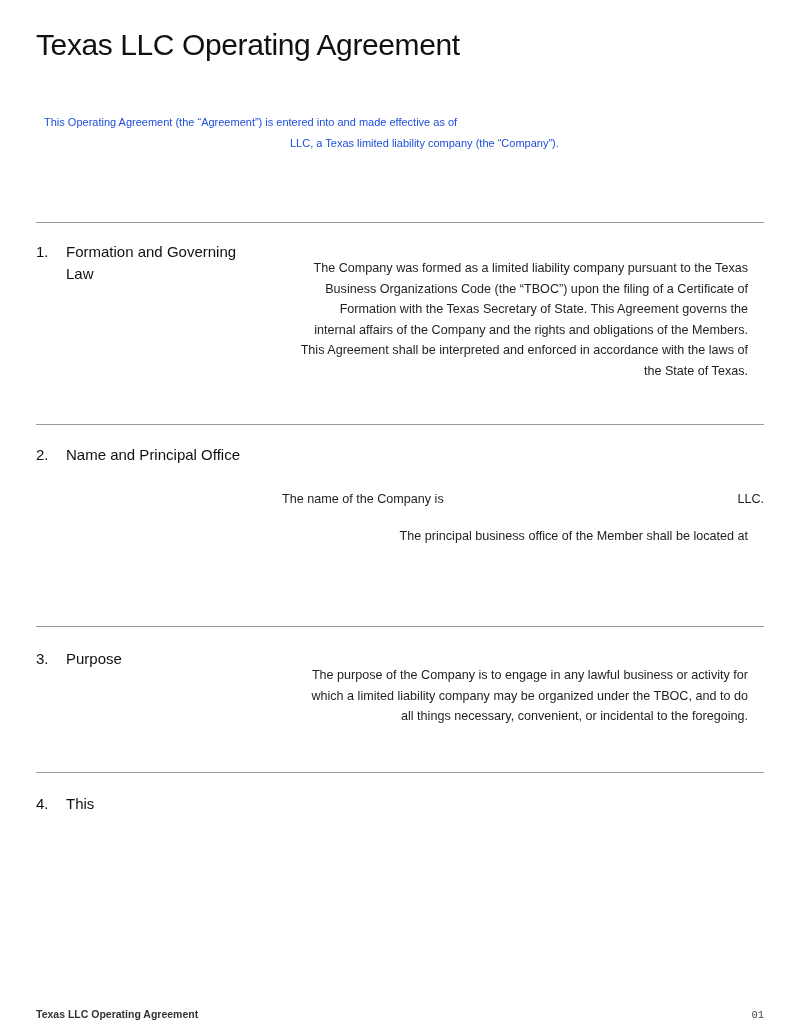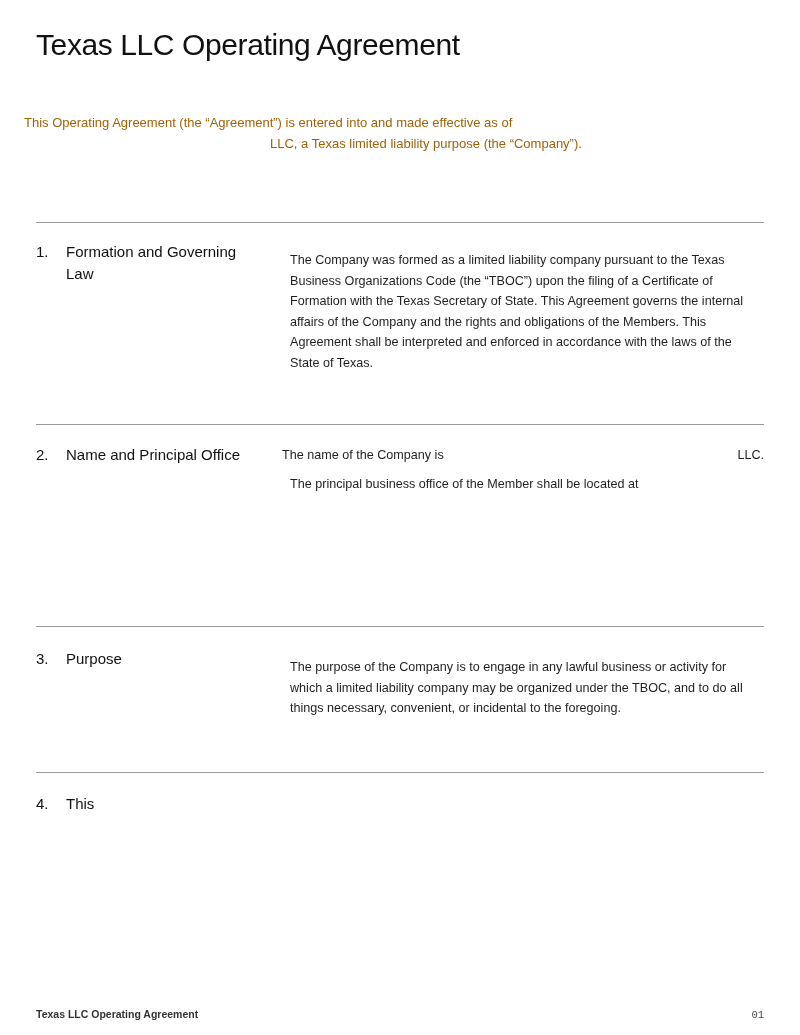--- a/index.html
+++ b/index.html
@@ -31,26 +31,26 @@
     font-weight: 500;
     letter-spacing: -0.4px;
     color: #111111;
     line-height: 1.2;
     white-space: nowrap;
   }
 
   
   .intro {
     position: absolute;
-    left: 24px;
+    left: 44px;
     top: 112px;
     width: 728px;
-    font-size: 13px;
+    font-size: 11px;
     line-height: 21px;
-    color: #a16207;
+    color: #1d4ed8;
   }
   .intro-line {
     display: block;
     white-space: nowrap;
   }
   .intro-line.indented {
     padding-left: 246px;
   }
 
   
@@ -90,30 +90,32 @@
   .sec-body {
     position: absolute;
     left: 246px;
     top: 1px;
     width: 482px;
     font-size: 12.6px;
     line-height: 20.5px;
     color: #1f1f1f;
   }
   .sec-body p {
-    margin: 8px;
+    margin: 16px;
+    text-align: right;
   }
 
   
   .fill-row {
     display: flex;
     justify-content: space-between;
     align-items: center;
     width: 100%;
     white-space: nowrap;
+    margin-top: 44px;
   }
   .fill-gap {
     display: inline-block;
     flex: 1 1 auto;
   }
   .blank-space {
     display: block;
     height: 62px;
   }
 
@@ -134,21 +136,21 @@
 </style>
 </head>
 <body>
 
 <div class="page">
 
   <div class="doc-title">Texas LLC Operating Agreement</div>
 
   <div class="intro">
     <span class="intro-line">This Operating Agreement (the “Agreement”) is entered into and made effective as of</span>
-    <span class="intro-line indented">LLC, a Texas limited liability purpose (the “Company”).</span>
+    <span class="intro-line indented">LLC, a Texas limited liability company (the “Company”).</span>
   </div>
 
   <div class="divider" style="top:222px;"></div>
 
   <div class="section" style="top:241px; height:170px;">
     <div class="sec-head">
       <span class="sec-num">1.</span>
       <span class="sec-label">Formation and Governing Law</span>
     </div>
     <div class="sec-body">

